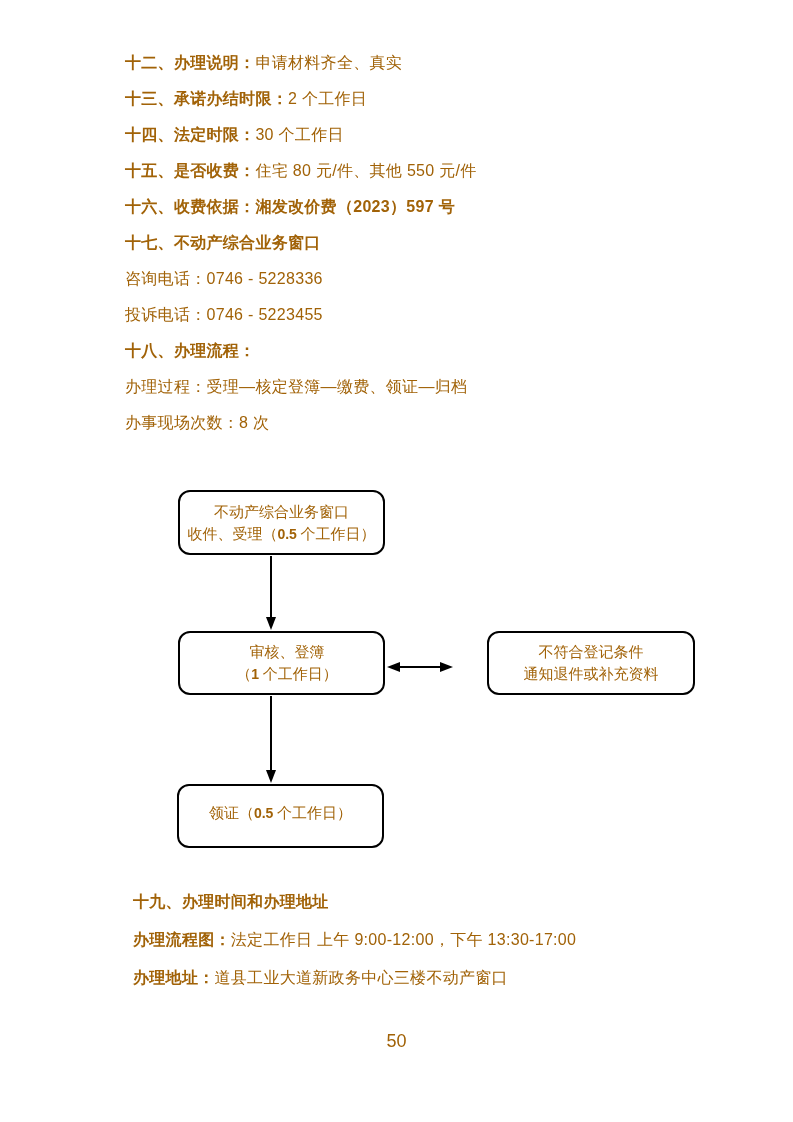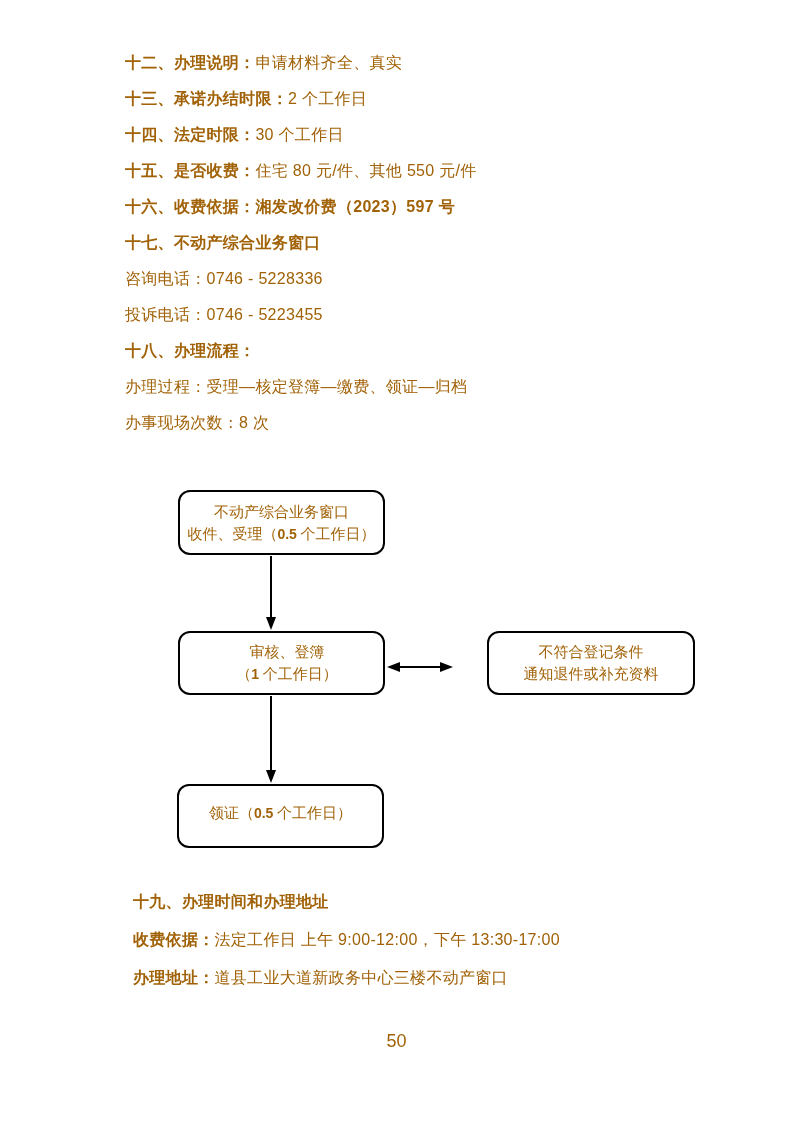--- a/index.html
+++ b/index.html
@@ -127,19 +127,19 @@
       <div>通知退件或补充资料</div>
     </div>
 
     <div class="fc-box box4 top-align">
       <div><span>领证（</span><span class="fnum">0.5</span><span> 个工作日）</span></div>
     </div>
   </div>
 
   <div class="footer-block">
     <p class="line"><span class="b">十九、办理时间和办理地址</span><span></span></p>
-    <p class="line"><span class="b">收费依据：</span><span>法定工作日 上午 9:00-12:00，下午 13:30-17:00</span></p>
+    <p class="line"><span class="b">办理流程图：</span><span>法定工作日 上午 9:00-12:00，下午 13:30-17:00</span></p>
     <p class="line"><span class="b">办理地址：</span><span>道县工业大道新政务中心三楼不动产窗口</span></p>
   </div>
 
   <div class="page-number">50</div>
 
 </div>
 
 </body></html>

